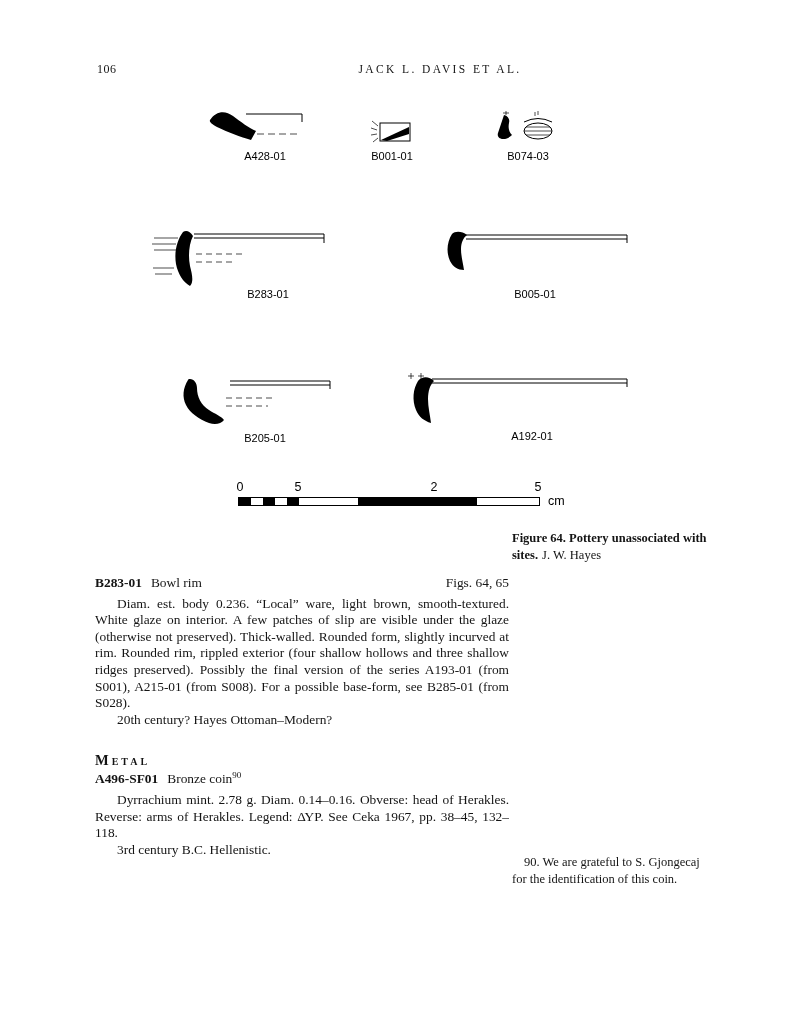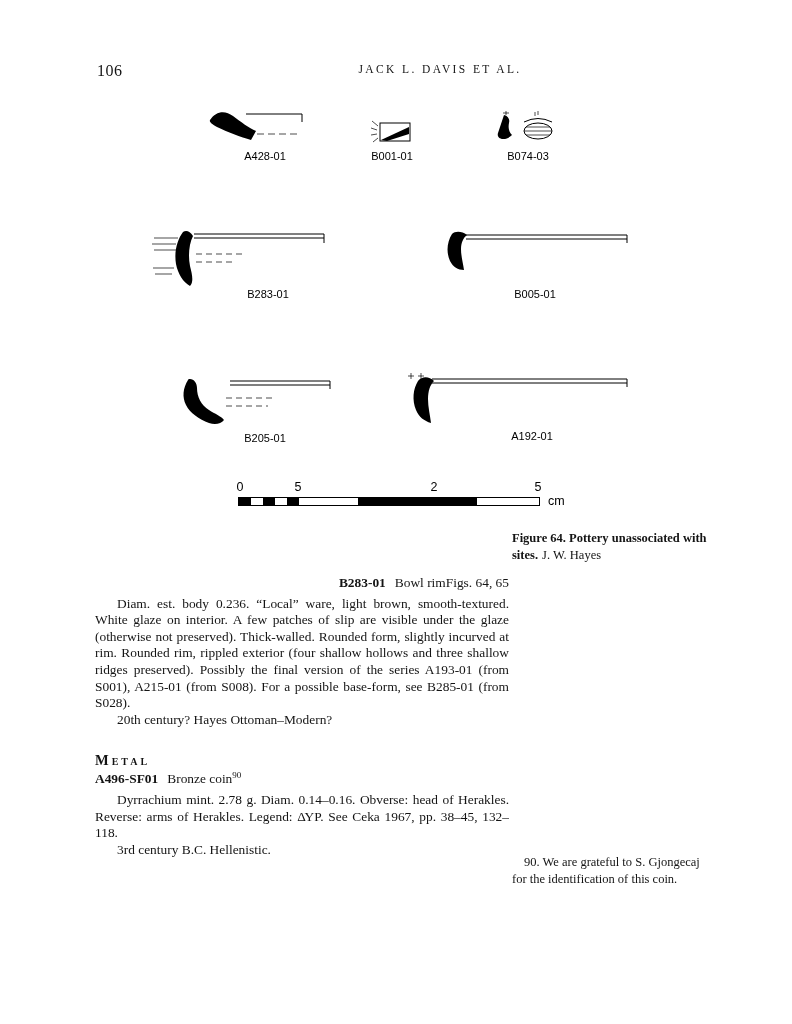--- a/index.html
+++ b/index.html
@@ -1,21 +1,21 @@
 <!DOCTYPE html>
 <html><head>
 <meta charset="utf-8">
 <style>
   * { margin:0; padding:0; box-sizing:border-box; }
   html,body { background:#fff; }
   .page {
     position:relative; width:792px; height:1024px; background:#fff;
     font-family:"Liberation Serif", serif; color:#141414; overflow:hidden;
   }
-  .page-number { position:absolute; left:97px; top:62px; font-size:16px; letter-spacing:0.5px; }
+  .page-number { position:absolute; left:97px; top:62px; font-size:12px; letter-spacing:0.5px; }
   .running-head { position:absolute; left:160px; top:63px; width:560px; text-align:center;
     font-size:11.5px; letter-spacing:2.4px; }
 
   .sherd { position:absolute; }
   .sherd svg { width:100%; height:100%; display:block; }
   .sherd svg line, .sherd svg rect, .sherd svg ellipse, .sherd svg path.ln { stroke:#000; stroke-width:1; fill:none; }
   .sherd svg .thin { stroke-width:0.7; }
   .sherd-label { position:absolute; width:100px; text-align:center;
     font-family:"Liberation Sans", sans-serif; font-size:11px; color:#000; }
 
@@ -27,21 +27,21 @@
   .scalebar .blk { height:100%; }
   .scalebar .b { background:#000; }
   .scalebar .w { background:#fff; }
   .scalebar .unit { position:absolute; left:310px; top:14px; font-size:12.5px; }
 
   .caption { position:absolute; left:512px; top:530px; width:196px; font-size:12.5px; line-height:1.35; }
   .cap-bold { font-weight:bold; }
   .cap-credit { margin-left:4px; }
 
   .textcol { position:absolute; left:95px; top:575px; width:414px; font-size:13.4px; line-height:1.24; }
-  .entry-head { display:flex; justify-content:flex-end; align-items:baseline; }
+  .entry-head { display:flex; justify-content:space-between; align-items:baseline; }
   .entry-id { font-weight:bold; margin-right:9px; }
   .para { margin-top:4px; text-indent:22px; text-align:justify; }
   .line-ind { text-indent:22px; }
   .section-head { margin-top:24px; font-weight:bold; font-size:14.5px;
     font-variant:small-caps; letter-spacing:3px; }
   .entry2-head { margin-top:1px; }
   sup { font-size:9px; vertical-align:super; line-height:0; }
 
   .footnote { position:absolute; left:512px; top:854px; width:196px;
     font-size:12.5px; line-height:1.35; text-indent:12px; }

